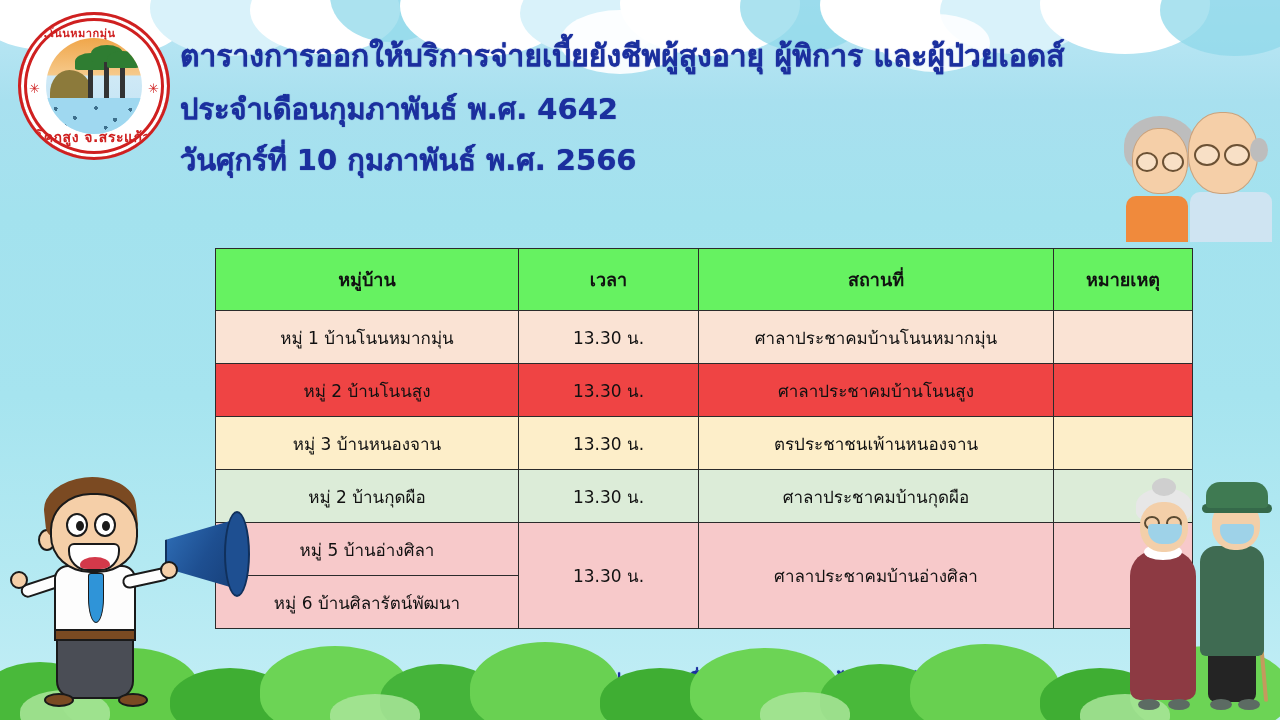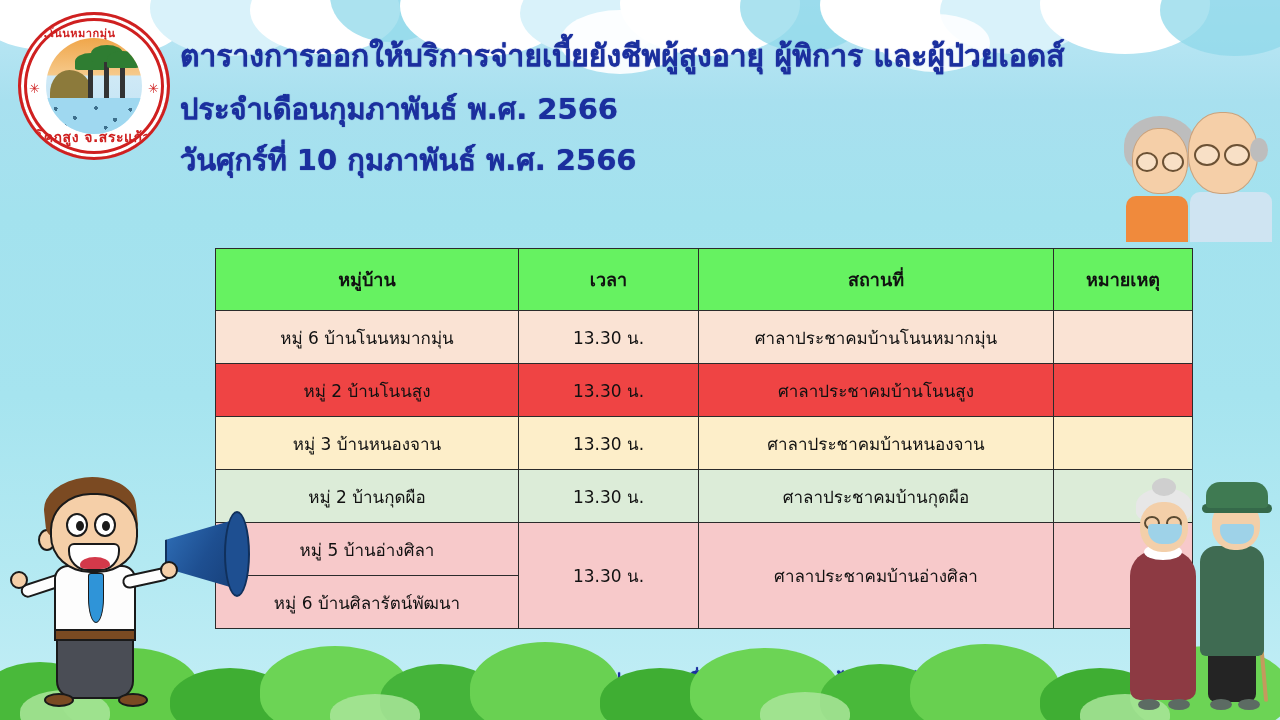--- a/index.html
+++ b/index.html
@@ -241,56 +241,56 @@
       <div class="seal-hill"></div>
       <div class="palm" style="left:42px; height:34px;"></div>
       <div class="palm" style="left:58px; height:42px;"></div>
       <div class="palm" style="left:74px; height:36px;"></div>
       <div class="seal-water"></div>
     </div>
   </div>
 
   <div class="titles">
     <div class="t-line t1">ตารางการออกให้บริการจ่ายเบี้ยยังชีพผู้สูงอายุ ผู้พิการ และผู้ป่วยเอดส์</div>
-    <div class="t-line t2">ประจำเดือนกุมภาพันธ์ พ.ศ. 2566</div>
+    <div class="t-line t2">ประจำเดือนกุมภาพันธ์ พ.ศ. 4642</div>
     <div class="t-line t3">วันศุกร์ที่ 10 กุมภาพันธ์ พ.ศ. 2566</div>
   </div>
 
   <table class="sched">
     <colgroup>
         <col class="c1">
         <col class="c2">
         <col class="c3">
         <col class="c4">
       </colgroup>
     <thead>
       <tr>
         <th>หมู่บ้าน</th>
         <th>เวลา</th>
         <th>สถานที่</th>
         <th>หมายเหตุ</th>
       </tr>
     </thead>
     <tbody>
       <tr class="r1">
-        <td>หมู่ 6 บ้านโนนหมากมุ่น</td>
+        <td>หมู่ 1 บ้านโนนหมากมุ่น</td>
         <td>13.30 น.</td>
         <td>ศาลาประชาคมบ้านโนนหมากมุ่น</td>
         <td></td>
       </tr>
       <tr class="r2">
         <td>หมู่ 2 บ้านโนนสูง</td>
         <td>13.30 น.</td>
         <td>ศาลาประชาคมบ้านโนนสูง</td>
         <td></td>
       </tr>
       <tr class="r3">
         <td>หมู่ 3 บ้านหนองจาน</td>
         <td>13.30 น.</td>
-        <td>ศาลาประชาคมบ้านหนองจาน</td>
+        <td>ตรประชาชนเพ้านหนองจาน</td>
         <td></td>
       </tr>
       <tr class="r4">
         <td>หมู่ 2 บ้านกุดผือ</td>
         <td>13.30 น.</td>
         <td>ศาลาประชาคมบ้านกุดผือ</td>
         <td></td>
       </tr>
       <tr class="r5">
         <td>หมู่ 5 บ้านอ่างศิลา</td>

